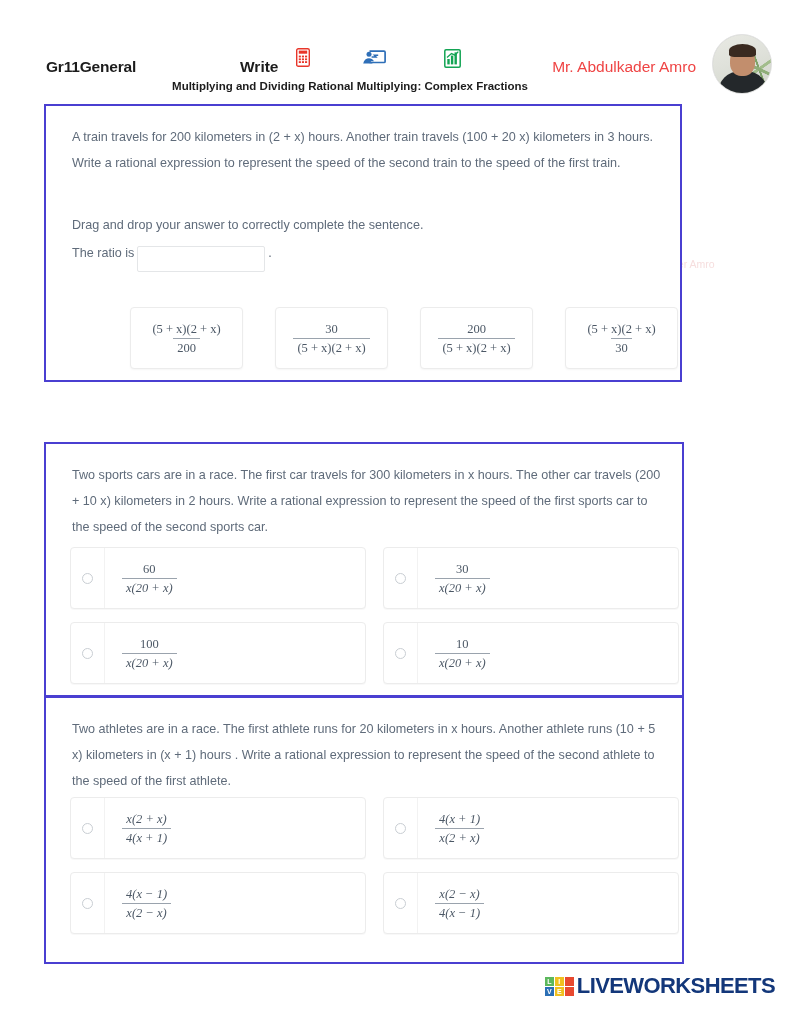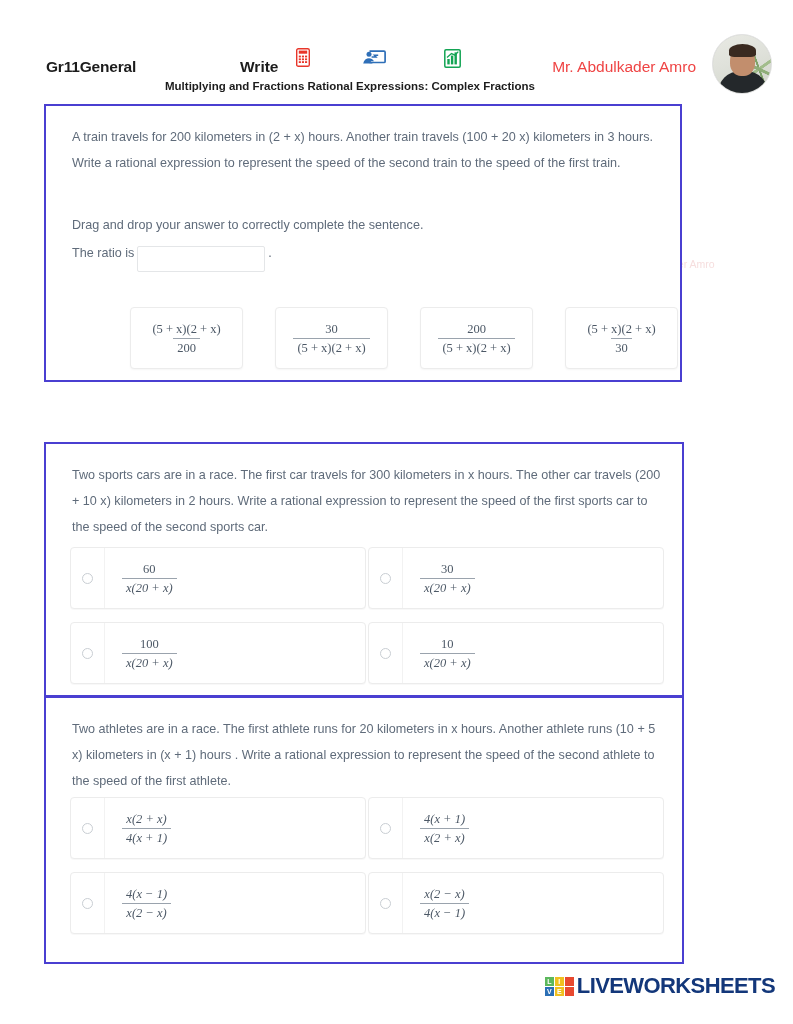--- a/index.html
+++ b/index.html
@@ -151,21 +151,21 @@
     line-height: 1.28;
   }
   .frac .num { padding: 0 4px 1px 4px; }
   .frac .den { padding: 1px 4px 0 4px; border-top: 1px solid #9aa3ad; }
 
   
   .opts {
     position: absolute;
     display: grid;
     grid-template-columns: 296px 296px;
-    gap: 13px 2px;
+    gap: 13px 17px;
   }
   #panel2 .opts { left: 24px; top: 103px; }
   #panel3 .opts { left: 24px; top: 99px; }
 
   .opt {
     height: 62px;
     border: 1px solid #ececec;
     border-radius: 4px;
     background: #fff;
     display: flex; align-items: center;
@@ -225,21 +225,21 @@
 </style>
 </head>
 <body>
 
 <div class="page">
 
   <div class="header">
     <div class="hdr-course">Gr11General</div>
     <div class="hdr-subject">Write</div>
     <div class="hdr-teacher">Mr. Abdulkader Amro</div>
-    <div class="hdr-subtitle">Multiplying and Fractions Rational Expressions: Complex Fractions</div>
+    <div class="hdr-subtitle">Multiplying and Dividing Rational Multiplying: Complex Fractions</div>
 
     <div class="hdr-icons">
       <svg class="hicon calc" width="14" height="19" viewBox="0 0 14 19">
         <rect x="0.7" y="0.7" width="12.6" height="17.6" rx="1.6" fill="#fff" stroke="#e8362a" stroke-width="1.4"></rect>
         <rect x="2.8" y="2.6" width="8.4" height="3.1" fill="#e8362a"></rect>
         <rect x="2.8" y="7.6" width="2.1" height="1.8" fill="#e8362a"></rect>
         <rect x="5.9" y="7.6" width="2.1" height="1.8" fill="#e8362a"></rect>
         <rect x="9.0" y="7.6" width="2.1" height="1.8" fill="#e8362a"></rect>
         <rect x="2.8" y="10.4" width="2.1" height="1.8" fill="#e8362a"></rect>
         <rect x="5.9" y="10.4" width="2.1" height="1.8" fill="#e8362a"></rect>

